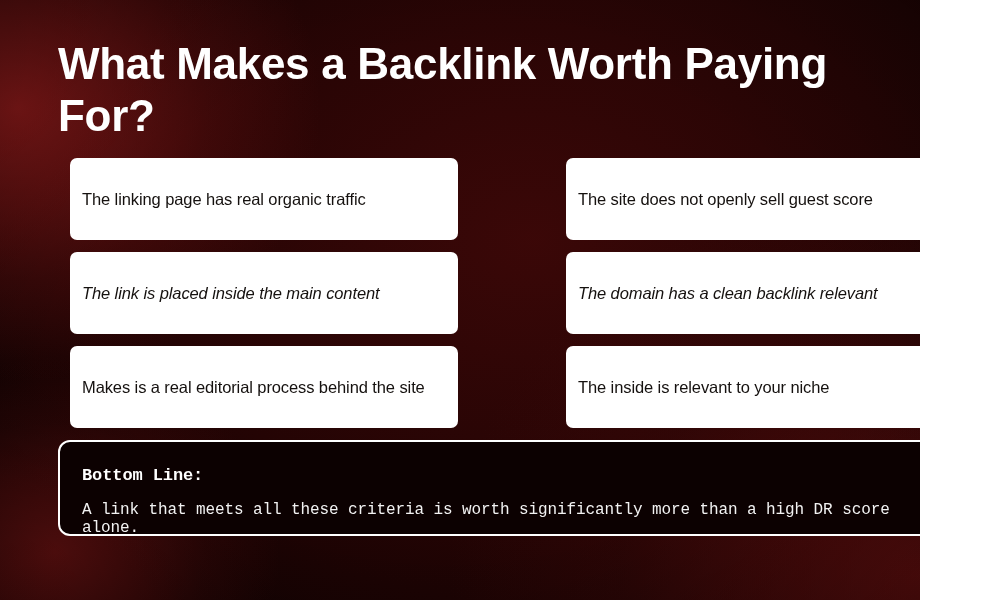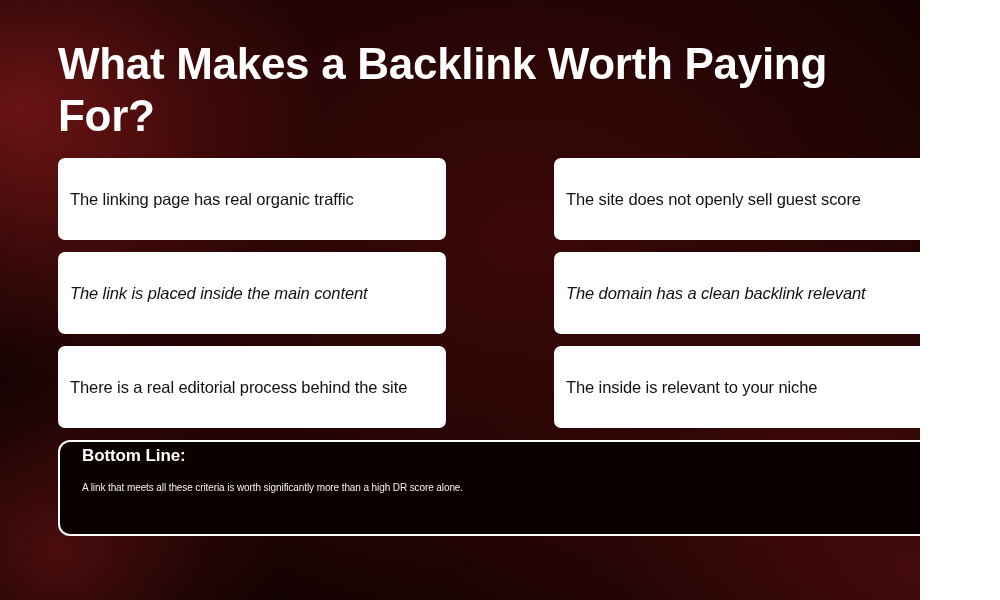--- a/index.html
+++ b/index.html
@@ -53,21 +53,21 @@
   }
   .col {
     position: absolute;
     top: 0;
     width: 388px;
   }
   .col-left { left: 0; }
   .col-right { left: 496px; }
   .card {
     position: absolute;
-    left: 0;
+    left: 12px;
     width: 388px;
     height: 82px;
     background: #ffffff;
     border-radius: 7px;
     box-sizing: border-box;
     display: flex;
     align-items: center;
     padding: 0 12px 0 12px;
   }
   .card-1 { top: 0px; }
@@ -83,33 +83,34 @@
   .bottom-box {
     position: absolute;
     left: 58px;
     top: 440px;
     width: 884px;
     height: 96px;
     background: #0c0101;
     border: 2px solid #ffffff;
     border-radius: 12px;
     box-sizing: border-box;
-    padding: 4px 22px;
+    padding: 24px 22px;
     z-index: 2;
+    font-family: Liberation Mono, monospace;
   }
   .bottom-title {
     color: #ffffff;
     font-size: 17px;
     font-weight: 700;
     letter-spacing: -0.1px;
     margin-bottom: 16px;
   }
   .bottom-text {
     color: #f2f2f2;
-    font-size: 10px;
+    font-size: 16px;
     font-weight: 400;
     letter-spacing: -0.1px;
   }
 </style>
 </head>
 <body>
 
 <div class="slide">
 
   <div class="title">What Makes a Backlink Worth Paying For?</div>
@@ -117,21 +118,21 @@
   <div class="grid">
 
     <div class="col col-left">
       <div class="card card-1">
         <span class="card-text">The linking page has real organic traffic</span>
       </div>
       <div class="card card-2">
         <span class="card-text">The link is placed inside the main content</span>
       </div>
       <div class="card card-3">
-        <span class="card-text">There is a real editorial process behind the site</span>
+        <span class="card-text">Makes is a real editorial process behind the site</span>
       </div>
     </div>
 
     <div class="col col-right">
       <div class="card card-1">
         <span class="card-text">The site does not openly sell guest score</span>
       </div>
       <div class="card card-2">
         <span class="card-text">The domain has a clean backlink relevant</span>
       </div>

